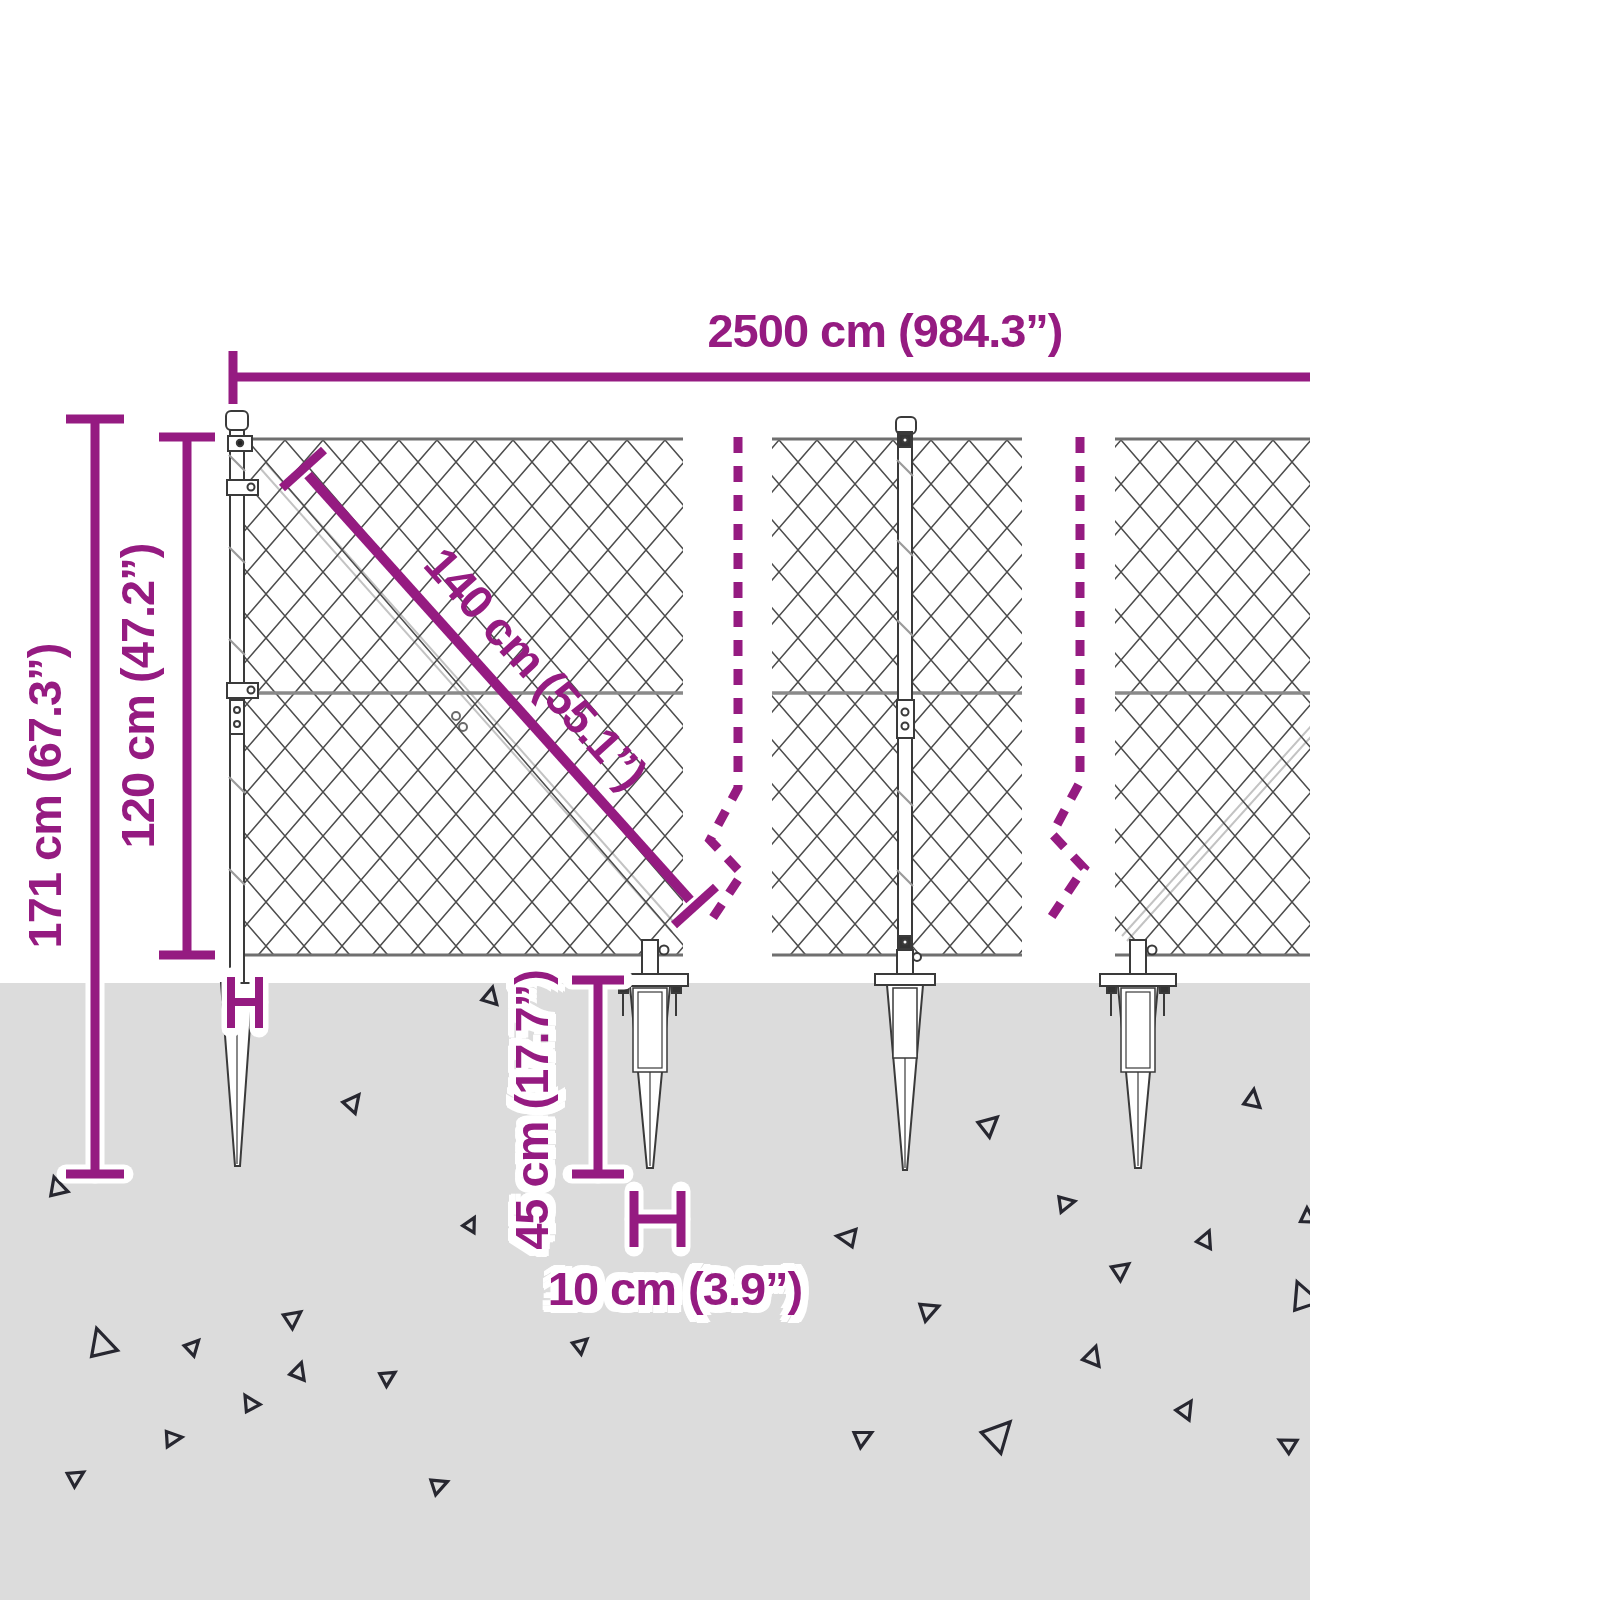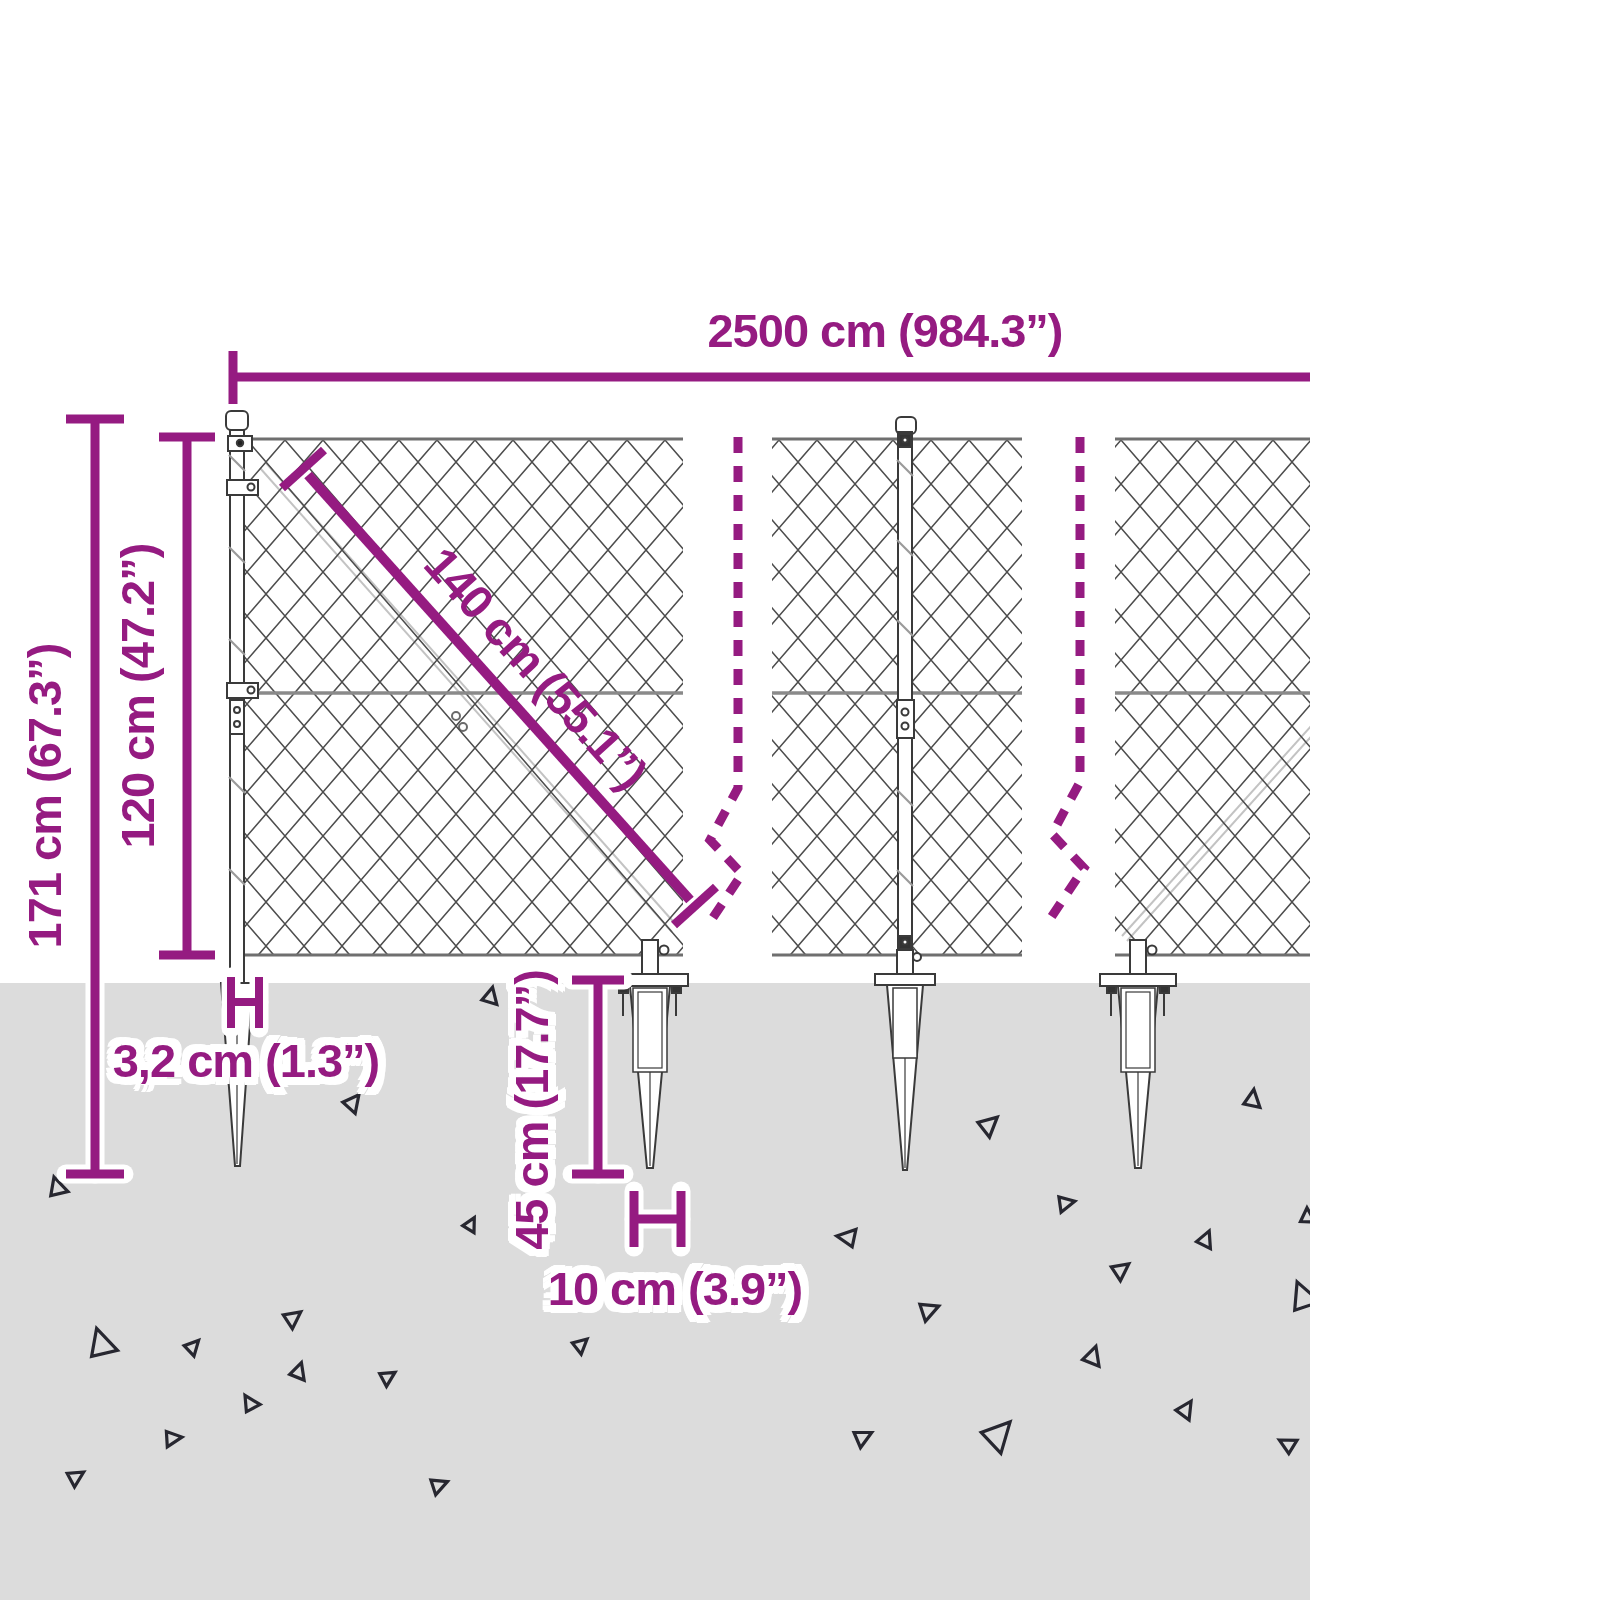--- a/index.html
+++ b/index.html
@@ -301,17 +301,16 @@
     <g fill="none" stroke-dasharray="16 13">
       <path d="M1080,437 L1080,782 L1052,834 L1084,868 L1048,922"></path>
     </g>
   </g>
 </svg>
 
 <div class="lbl" id="lbl-total-width">2500 cm (984.3”)</div>
 <div class="lbl rot-ccw" id="lbl-total-height">171 cm (67.3”)</div>
 <div class="lbl rot-ccw" id="lbl-mesh-height">120 cm (47.2”)</div>
 <div class="lbl rot-diag" id="lbl-brace">140 cm (55.1”)</div>
-<div class="lbl halo" id="lbl-post-width">3,2 cm (1.3”)</div>
 <div class="lbl rot-ccw halo" id="lbl-spike-depth">45 cm (17.7”)</div>
 <div class="lbl halo" id="lbl-spike-width">10 cm (3.9”)</div>
 
 </div>
 
 </body></html>

